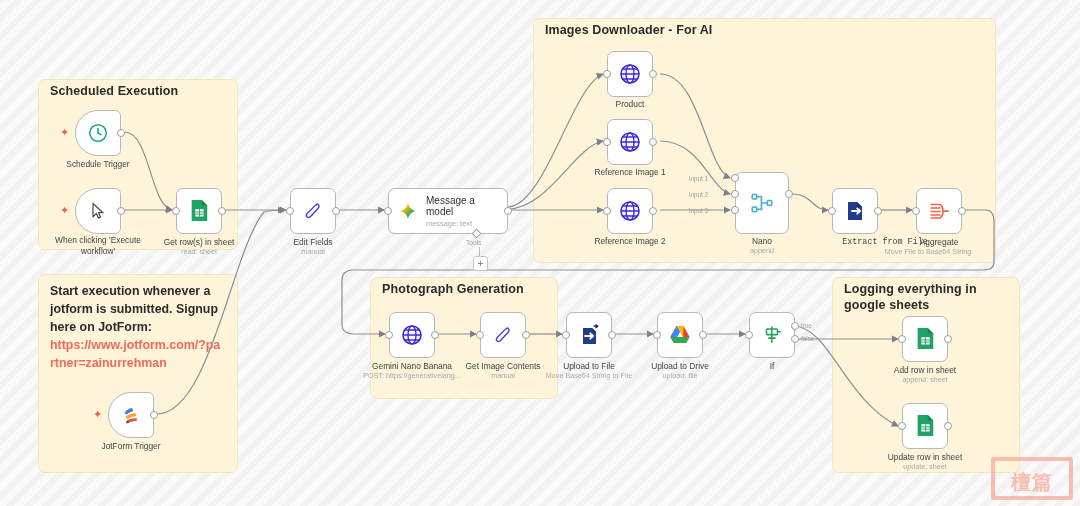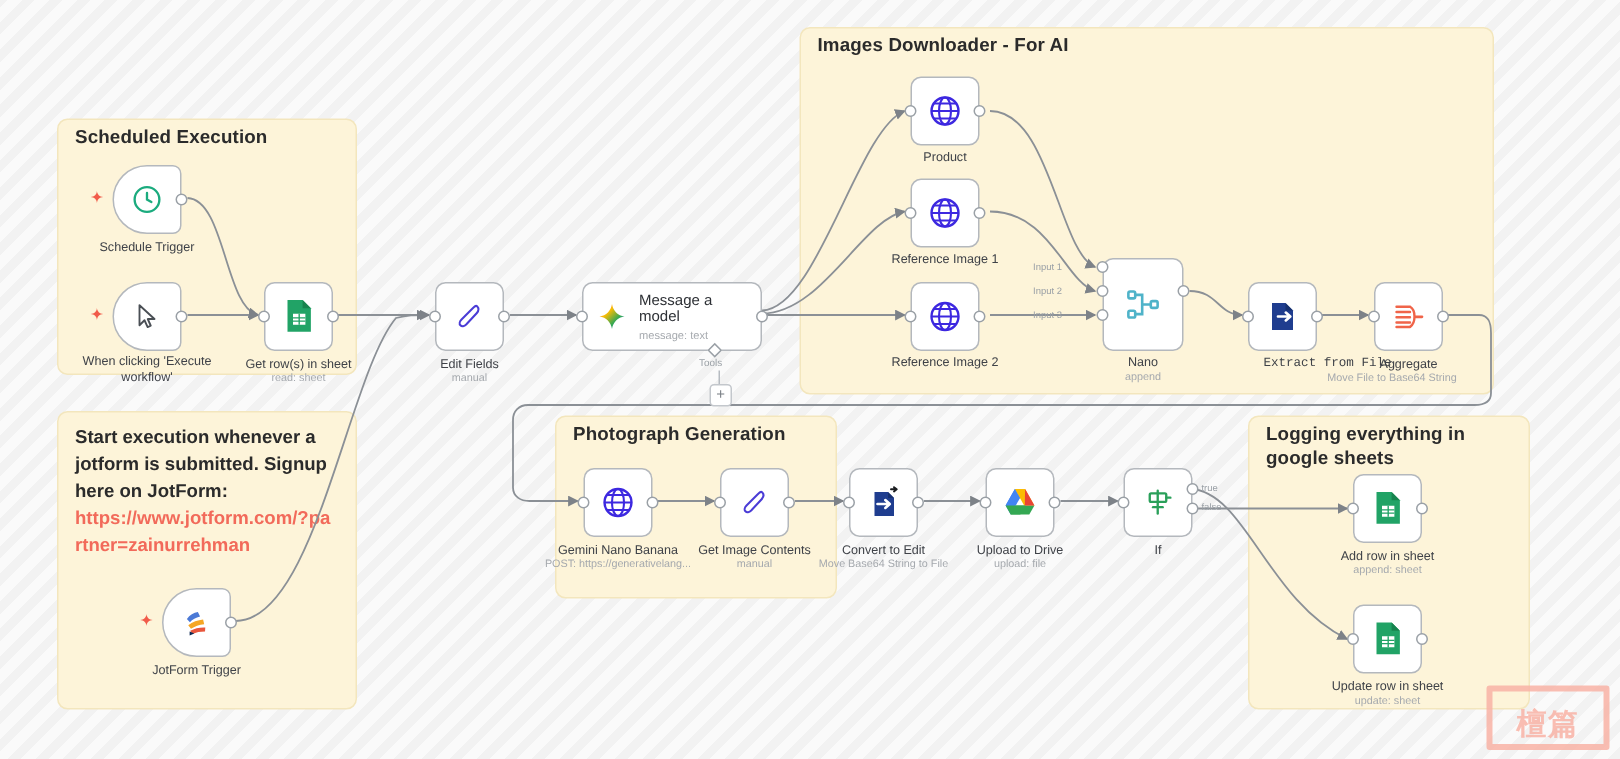--- a/index.html
+++ b/index.html
@@ -362,21 +362,21 @@
 <div class="port" style="left:522px;top:331px;"></div>
 
 <div class="node" style="left:566px;top:312px;width:46px;height:46px;">
   <svg width="24" height="24" viewBox="0 0 24 24">
     <path d="M6 5 H15 L19 9 V21 H6 Z" fill="#1f3d8f"></path>
     <path d="M15 5 L19 9 H15 Z" fill="#16306f"></path>
     <path d="M8 13 H16 M13.2 10.4 L16.2 13 L13.2 15.6" stroke="#fff" stroke-width="1.8" fill="none" stroke-linecap="round" stroke-linejoin="round"></path>
     <path d="M17 3.2 L20.4 3.2 M19 1.8 L20.8 3.2 L19 4.6" stroke="#1b1d20" stroke-width="1.3" fill="none" stroke-linecap="round" stroke-linejoin="round"></path>
   </svg>
 </div>
-<div class="node-label" style="left:539px;top:361px;width:100px;">Convert to Edit</div>
+<div class="node-label" style="left:539px;top:361px;width:100px;">Upload to File</div>
 <div class="node-sub" style="left:529px;top:371px;width:120px;">Move Base64 String to File</div>
 <div class="port" style="left:562px;top:331px;"></div>
 <div class="port" style="left:608px;top:331px;"></div>
 
 <div class="node" style="left:657px;top:312px;width:46px;height:46px;">
   <svg width="24" height="22" viewBox="0 0 24 22">
     <path d="M8.6 2 H15.4 L21.6 13 H14.8 Z" fill="#fbbc04"></path>
     <path d="M8.6 2 L2.4 13 L5.8 19 L12 8 Z" fill="#4285f4"></path>
     <path d="M2.4 13 H15.6 L12.2 19 H5.8 Z" fill="#34a853"></path>
     <path d="M8.6 2 L15.4 2 L12 8 Z" fill="#fbbc04"></path>

